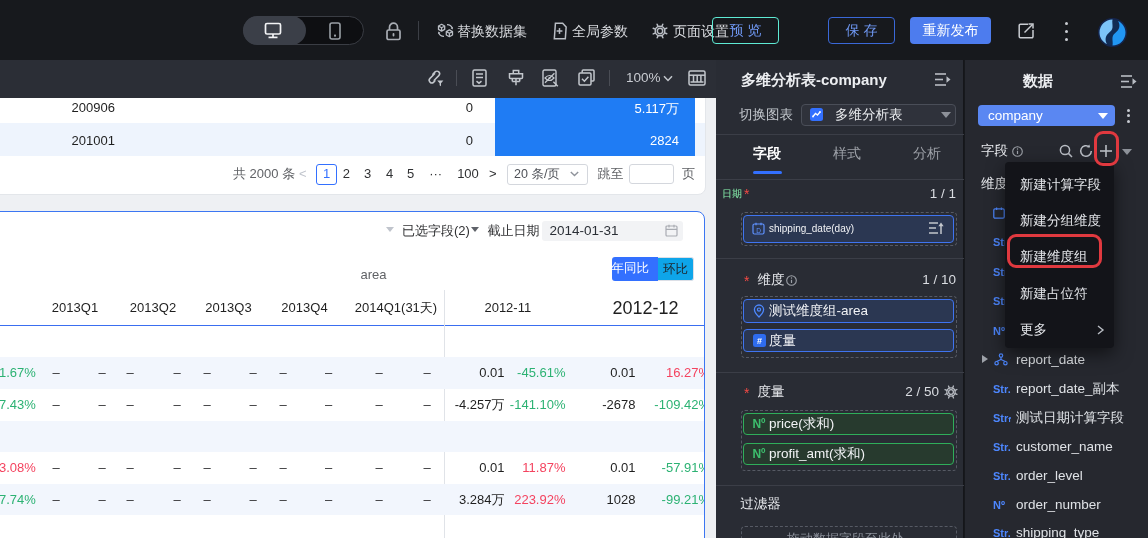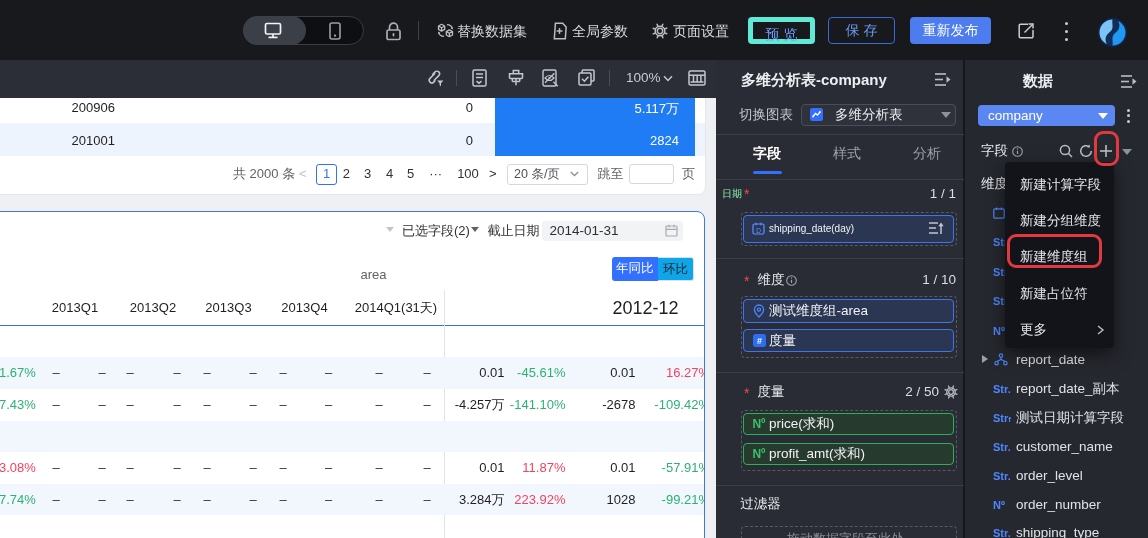--- a/index.html
+++ b/index.html
@@ -54,21 +54,21 @@
         <line x1="10.0" y1="12.6" x2="10.9" y2="14.8"></line>
         <line x1="6.1" y1="12.7" x2="5.2" y2="14.8"></line>
         <line x1="3.4" y1="10.0" x2="1.2" y2="10.9"></line>
         <line x1="3.3" y1="6.1" x2="1.2" y2="5.2"></line>
         <line x1="6.0" y1="3.4" x2="5.1" y2="1.2"></line>
         <line x1="9.9" y1="3.3" x2="10.8" y2="1.2"></line>
         <line x1="12.6" y1="6.0" x2="14.8" y2="5.1"></line>
       </g>
     </svg>
 <div class="t" style="left:673px;top:22.0px;font-size:14px;color:#d7d9dd;line-height:18px;height:18px;">页面设置</div>
-<div class="a" style="left:748px;top:17px;width:67px;height:27px;border:5px solid #5eead4;border-radius:4px;color:#7099f5;font-size:14px;line-height:25px;text-align:center;letter-spacing:4px;text-indent:4px">预览</div>
+<div class="a" style="left:712px;top:17px;width:67px;height:27px;border:1px solid #5eead4;border-radius:4px;color:#7099f5;font-size:14px;line-height:25px;text-align:center;letter-spacing:4px;text-indent:4px">预览</div>
 <div class="a" style="left:828px;top:17px;width:67px;height:27px;border:1px solid #3a68d8;border-radius:4px;color:#7099f5;font-size:14px;line-height:25px;text-align:center;letter-spacing:4px;text-indent:4px">保存</div>
 <div class="a" style="left:910px;top:17px;width:81px;height:27px;background:#4d7cee;border-radius:4px;color:#fff;font-size:14px;line-height:27px;text-align:center">重新发布</div>
 <svg class="a" style="left:1018px;top:23px" width="17" height="16" viewBox="0 0 17 16">
 <path d="M10 1.2 H2.4 a1.2 1.2 0 0 0 -1.2 1.2 V13.6 a1.2 1.2 0 0 0 1.2 1.2 H13.8 a1.2 1.2 0 0 0 1.2 -1.2 V7" fill="none" stroke="#c9ccd1" stroke-width="1.5"></path>
 <line x1="6.5" y1="9.5" x2="14.5" y2="1.5" stroke="#c9ccd1" stroke-width="1.5"></line>
 <path d="M10.5 1 h4.5 v4.5" fill="none" stroke="#c9ccd1" stroke-width="1.5"></path>
     </svg>
 <div class="a" style="left:1064.5px;top:21.6px;width:3px;height:3px;background:#c9ccd1;border-radius:50%"></div>
 <div class="a" style="left:1064.5px;top:29.900000000000002px;width:3px;height:3px;background:#c9ccd1;border-radius:50%"></div>
 <div class="a" style="left:1064.5px;top:38.2px;width:3px;height:3px;background:#c9ccd1;border-radius:50%"></div>
@@ -175,27 +175,28 @@
 <div class="a" style="left:550.5px;top:9px;width:141px;height:19.5px;background:#f2f3f5;border-radius:3px"></div>
 <div class="t" style="left:558.5px;top:10.0px;font-size:13.5px;color:#2b2f36;line-height:18px;height:18px;">2014-01-31</div>
 <svg class="a" style="left:673.5px;top:12px" width="13" height="13" viewBox="0 0 13 13">
 <g fill="none" stroke="#a8abb2" stroke-width="1.2">
 <rect x="1" y="2" width="11" height="10" rx="1"></rect>
 <line x1="1" y1="5.4" x2="12" y2="5.4"></line>
 <line x1="4" y1="0.8" x2="4" y2="3.4"></line>
         <line x1="9" y1="0.8" x2="9" y2="3.4"></line>
       </g>
     </svg>
-<div class="a" style="left:620.5px;top:45px;width:46.5px;height:23.5px;background:#3370ff;border-radius:3px 0 0 3px;color:#fff;font-size:12.5px;line-height:23.5px;text-align:center">年同比</div>
+<div class="a" style="left:620.5px;top:45px;width:46.5px;height:23.5px;background:#3370ff;border-radius:3px 0 0 3px;color:#fff;font-size:12.5px;line-height:23.5px;text-align:left">年同比</div>
 <div class="a" style="left:667px;top:45px;width:36px;height:23.5px;background:#0ea5e9;border:1px solid #dcdfe6;border-left:none;border-radius:0 3px 3px 0;color:#1f2329;font-size:12.5px;line-height:22px;text-align:center">环比</div>
 <div class="t c" style="left:14px;top:87.0px;font-size:13px;color:#1f1f1f;line-height:18px;height:18px;width:140px;">2013Q1</div>
 <div class="t c" style="left:92px;top:87.0px;font-size:13px;color:#1f1f1f;line-height:18px;height:18px;width:140px;">2013Q2</div>
 <div class="t c" style="left:167.5px;top:87.0px;font-size:13px;color:#1f1f1f;line-height:18px;height:18px;width:140px;">2013Q3</div>
 <div class="t c" style="left:243.5px;top:87.0px;font-size:13px;color:#1f1f1f;line-height:18px;height:18px;width:140px;">2013Q4</div>
 <div class="t c" style="left:335px;top:87.0px;font-size:13px;color:#1f1f1f;line-height:18px;height:18px;width:140px;">2014Q1(31天)</div>
+<div class="t c" style="left:446.8px;top:87.0px;font-size:13px;color:#1f1f1f;line-height:18px;height:18px;width:140px;">2012-11</div>
 <div class="t c" style="left:584.6px;top:87.0px;font-size:18px;color:#1f1f1f;line-height:18px;height:18px;width:140px;">2012-12</div>
 <div class="a" style="left:0px;top:113px;width:715px;height:1.4px;background:#3a6ef0"></div>
 <div class="a" style="left:452.5px;top:78px;width:1px;height:250px;background:#e0e3e8"></div>
 <div class="a" style="left:0px;top:145px;width:715px;height:31.8px;background:#f2f6fd"></div>
 <div class="a" style="left:0px;top:208.5px;width:715px;height:31.8px;background:#f2f6fd"></div>
 <div class="a" style="left:0px;top:271.5px;width:715px;height:31.8px;background:#f2f6fd"></div>
 <div class="t" style="left:8px;top:152.3px;font-size:13px;color:#2cb273;line-height:18px;height:18px;">1.67%</div>
 <div class="t c" style="left:59px;top:152.3px;font-size:13px;color:#303133;line-height:18px;height:18px;width:12px;">–</div>
 <div class="t c" style="left:105px;top:152.3px;font-size:13px;color:#303133;line-height:18px;height:18px;width:12px;">–</div>
 <div class="t c" style="left:133px;top:152.3px;font-size:13px;color:#303133;line-height:18px;height:18px;width:12px;">–</div>

